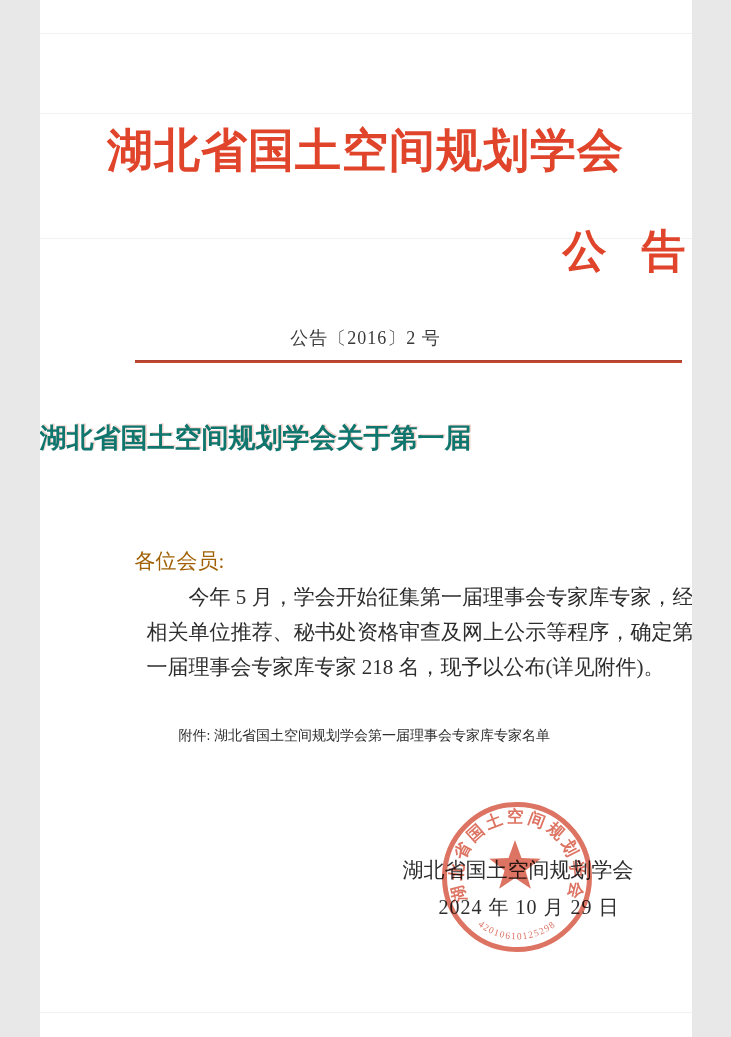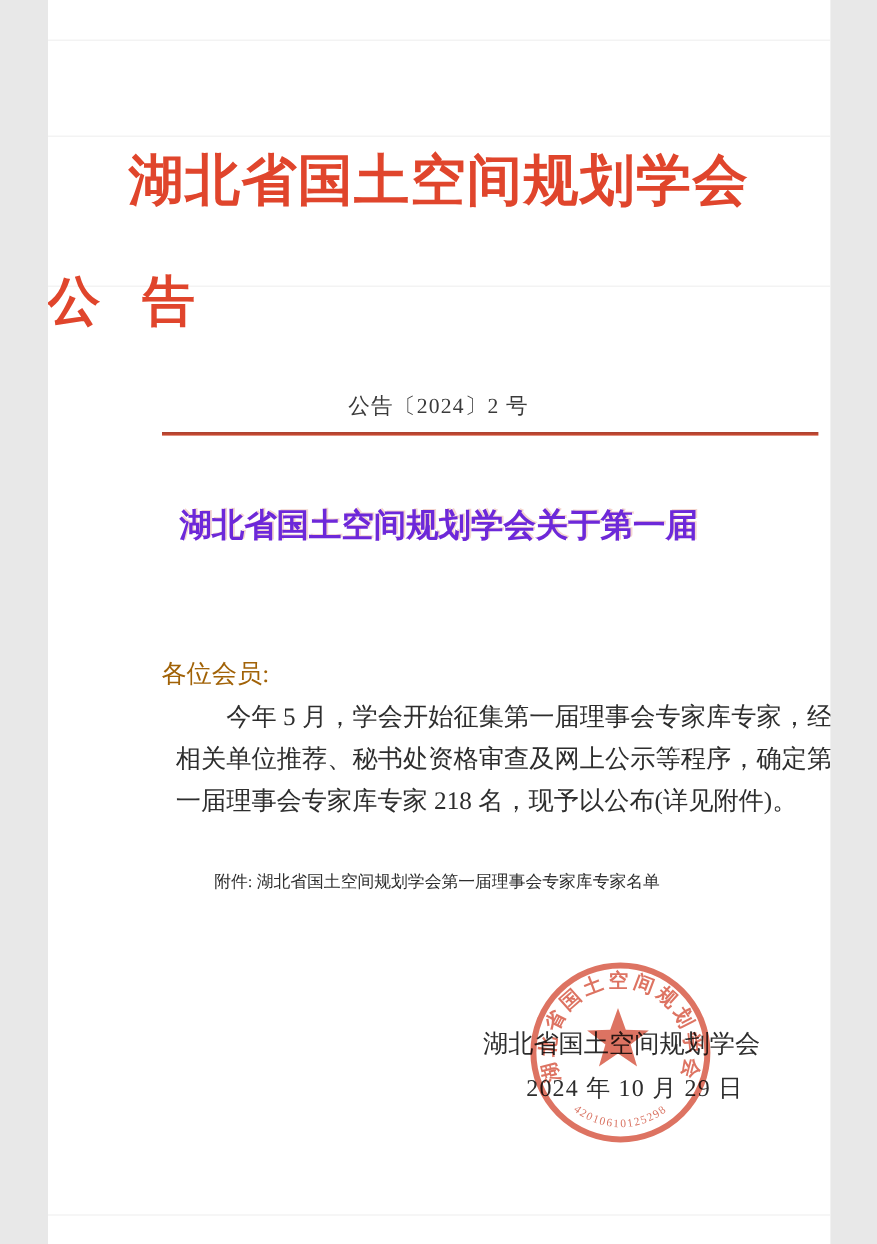--- a/index.html
+++ b/index.html
@@ -33,21 +33,21 @@
     font-weight: 700;
     letter-spacing: 1px;
     color: #e0452c;
     line-height: 58px;
   }
   .doc-type-title {
     position: absolute;
     top: 224px;
     left: 0;
     width: 100%;
-    text-align: left;
+    text-align: right;
     font-size: 44px;
     font-weight: 700;
     letter-spacing: 6px;
     word-spacing: 12px;
     color: #e0452c;
     line-height: 56px;
   }
   .doc-number {
     position: absolute;
     top: 324px;
@@ -65,24 +65,24 @@
     left: 95px;
     width: 547px;
     height: 3px;
     background: linear-gradient(to bottom, #a84130, #cf4a30);
   }
   .notice-title {
     position: absolute;
     top: 420px;
     left: 0;
     width: 100%;
-    text-align: center;
+    text-align: left;
     font-size: 27px;
     font-weight: 700;
-    color: #6d28d9;
+    color: #0f766e;
     line-height: 37px;
     text-shadow: 1.5px -1px 0 rgba(204, 68, 38, 0.22);
   }
   .salutation {
     position: absolute;
     top: 546px;
     left: 95px;
     font-size: 21px;
     color: #a16207;
     line-height: 30px;
@@ -160,21 +160,21 @@
 
   <div class="scanline" style="top:33px"></div>
   <div class="scanline" style="top:113px"></div>
   <div class="scanline" style="top:238px"></div>
   <div class="scanline" style="top:1012px"></div>
 
   <div class="org-title">湖北省国土空间规划学会</div>
 
   <div class="doc-type-title">公 告</div>
 
-  <div class="doc-number">公告〔2024〕2 号</div>
+  <div class="doc-number">公告〔2016〕2 号</div>
 
   <div class="red-rule"></div>
 
   <div class="notice-title">
     <div>湖北省国土空间规划学会关于第一届</div>
   </div>
 
   <div class="salutation">各位会员:</div>
 
   <p class="body-para">今年 5 月，学会开始征集第一届理事会专家库专家，经相关单位推荐、秘书处资格审查及网上公示等程序，确定第一届理事会专家库专家 218 名，现予以公布(详见附件)。</p>

